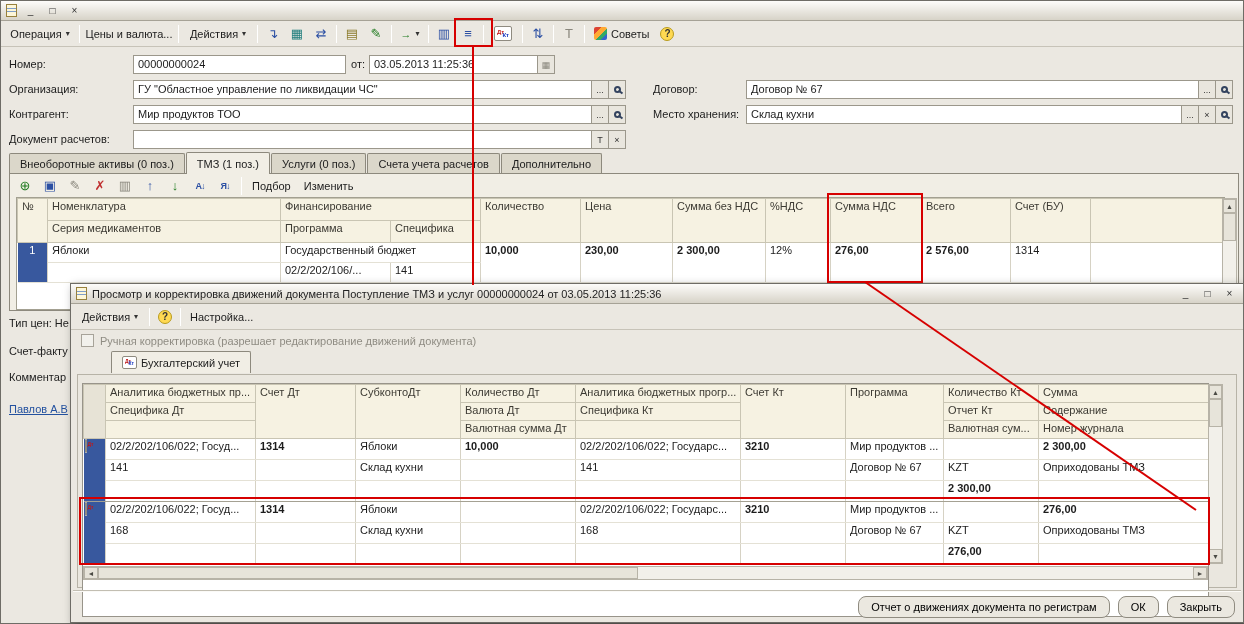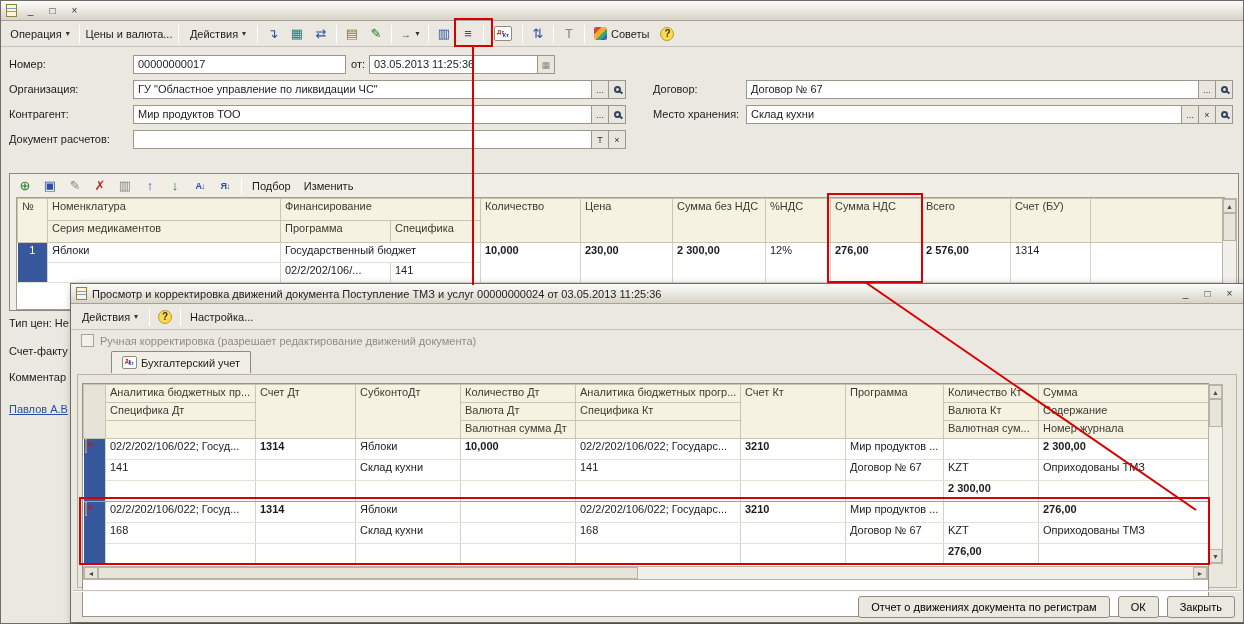--- a/index.html
+++ b/index.html
@@ -102,21 +102,21 @@
   .side-label { position:absolute; left:8px; white-space:nowrap; }
   .link { color:var(--link,#23519f); text-decoration:underline; cursor:pointer; }
 
   .chk-row { position:absolute; left:10px; top:50px; display:flex; align-items:center; gap:6px; color:#8f8c83; }
   .cb { width:13px; height:13px; background:#f2f1ec; border:1px solid #a7a399; }
   .mv-frame { position:absolute; left:6px; right:6px; top:90px; height:214px; border:1px solid #b7b3a7; background:#eae7df; }
   .mv-area { position:absolute; left:12px; top:100px; width:1125px; height:232px; background:#fff; outline:1px solid #98948a; }
   .f-sep { position:absolute; left:2px; right:2px; top:306px; height:2px; border-top:1px solid #c2beb2; border-bottom:1px solid #fbfaf7; }
   .footer { position:absolute; right:8px; top:312px; display:flex; gap:8px; }
   .btn { height:22px; display:flex; align-items:center; justify-content:center; padding:0 12px; background:#ebe8e0;
-    border:1px solid #8f8b80; font:inherit; border-radius:3px; }
+    border:1px solid #8f8b80; font:inherit; border-radius:8px; }
 
   .overlay { position:absolute; left:0; top:0; z-index:60; pointer-events:none; }
   .anno { fill:none; stroke:var(--annotation,#d60000); stroke-width:2; }
 </style>
 </head>
 <body>
 
 <div class="window" id="main-window">
   <div class="titlebar">
     <span class="doc-icon"></span>
@@ -171,21 +171,21 @@
       <span>Советы</span>
     </button>
     <button class="ibtn">
       <span class="help-icon">?</span>
     </button>
   </div>
 
   <div class="form">
     <div class="flabel" style="left:8px;top:8px">Номер:</div>
     <div class="fld" style="left:132px;top:8px;width:213px">
-      <div class="box">00000000017</div>
+      <div class="box">00000000024</div>
     </div>
     <div class="flabel" style="left:350px;top:8px">от:</div>
     <div class="fld" style="left:368px;top:8px;width:186px">
       <div class="box">03.05.2013 11:25:36</div>
       <button class="fbtn">
           <span class="c-gray">▦</span>
         </button>
     </div>
 
     <div class="flabel" style="left:8px;top:33px">Организация:</div>
@@ -224,20 +224,27 @@
     </div>
 
     <div class="flabel" style="left:8px;top:83px">Документ расчетов:</div>
     <div class="fld" style="left:132px;top:83px;width:493px">
       <div class="box"></div>
       <button class="fbtn">Т</button>
       <button class="fbtn">×</button>
     </div>
   </div>
 
+  <div class="tabs">
+    <div class="tab">Внеоборотные активы (0 поз.)</div>
+    <div class="tab active">ТМЗ (1 поз.)</div>
+    <div class="tab">Услуги (0 поз.)</div>
+    <div class="tab">Счета учета расчетов</div>
+    <div class="tab">Дополнительно</div>
+  </div>
 
   <div class="panel">
     <div class="items-toolbar">
       <button class="ibtn c-green">⊕</button>
       <button class="ibtn c-blue">▣</button>
       <button class="ibtn c-gray">✎</button>
       <button class="ibtn c-red">✗</button>
       <button class="ibtn c-gray">▥</button>
       <button class="ibtn c-blue">↑</button>
       <button class="ibtn c-green">↓</button>
@@ -383,21 +390,21 @@
           <th>Аналитика бюджетных прогр...</th>
           <th class="b" rowspan="3">Счет Кт</th>
           <th rowspan="3">Программа</th>
           <th>Количество Кт</th>
           <th class="b">Сумма</th>
         </tr>
         <tr>
           <th>Специфика Дт</th>
           <th>Валюта Дт</th>
           <th>Специфика Кт</th>
-          <th>Валюта Кт</th>
+          <th>Отчет Кт</th>
           <th>Содержание</th>
         </tr>
         <tr>
           <th></th>
           <th>Валютная сумма Дт</th>
           <th></th>
           <th>Валютная сум...</th>
           <th>Номер журнала</th>
         </tr>
       </thead>

